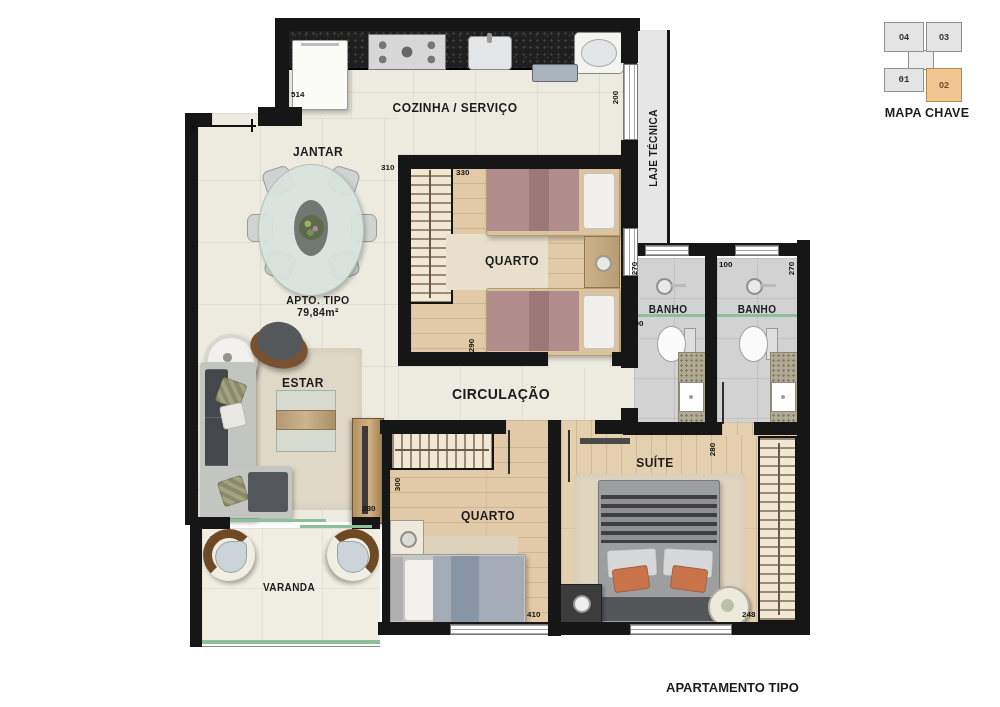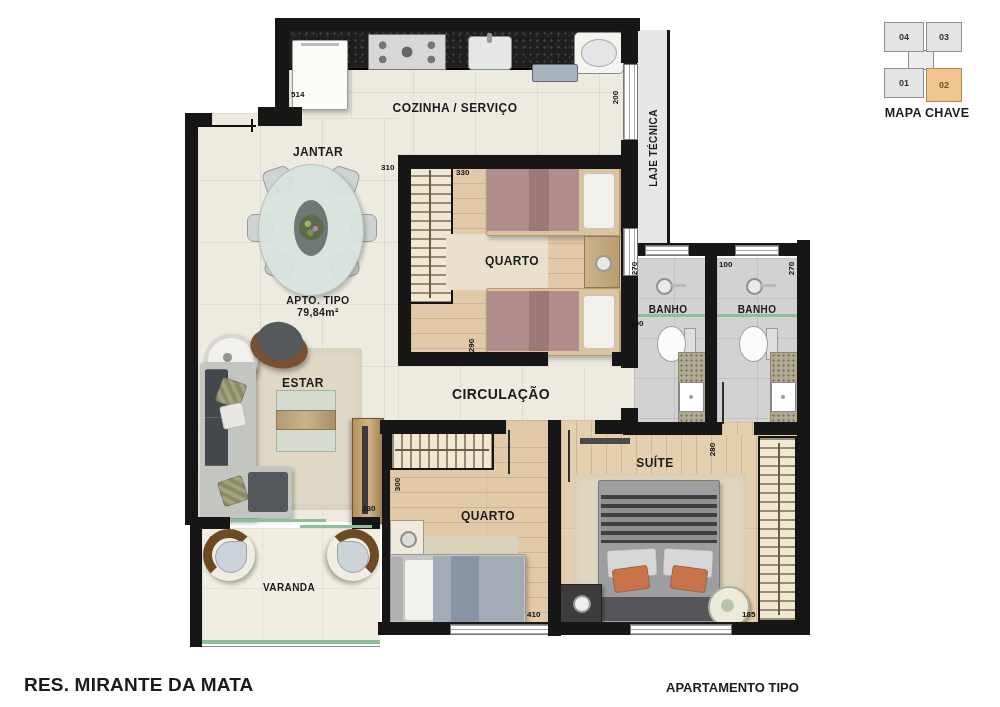--- a/index.html
+++ b/index.html
@@ -272,37 +272,36 @@
   <div class="dim dimv" style="left:605px;top:93px;">200</div>
   <div class="dim dimv" style="left:461px;top:341px;">290</div>
   <div class="dim dimv" style="left:624px;top:264px;">270</div>
   <div class="dim" style="left:630px;top:319px;">190</div>
   <div class="dim" style="left:719px;top:260px;">100</div>
   <div class="dim dimv" style="left:781px;top:264px;">270</div>
   <div class="dim" style="left:362px;top:504px;">280</div>
   <div class="dim dimv" style="left:387px;top:480px;">300</div>
   <div class="dim" style="left:527px;top:610px;">410</div>
   <div class="dim dimv" style="left:702px;top:445px;">280</div>
-  <div class="dim" style="left:742px;top:610px;">185</div>
+  <div class="dim" style="left:742px;top:610px;">248</div>
 
   <div class="a" style="left:872px;top:12px;width:110px;height:108px;">
     <div class="kmu" style="left:36px;top:38px;width:26px;height:20px;background:#ededed;"></div>
     <div class="kmu" style="left:12px;top:10px;width:40px;height:30px;">
       <span>04</span>
       </div>
     <div class="kmu" style="left:54px;top:10px;width:36px;height:30px;">
       <span>03</span>
       </div>
-    <div class="kmu" style="left:12px;top:56px;width:40px;height:30px;">
+    <div class="kmu" style="left:12px;top:56px;width:40px;height:24px;font-family:Liberation Mono, monospace;">
       <span>01</span>
       </div>
     <div class="kmu hl" style="left:54px;top:56px;width:36px;height:34px;">
       <span>02</span>
       </div>
     <div class="a" style="left:0;top:94px;width:110px;text-align:center;font-weight:bold;font-size:12.5px;letter-spacing:.3px;">MAPA CHAVE</div>
   </div>
 
 
-  <div class="a" style="left:24px;top:674px;font-size:19px;font-weight:800;letter-spacing:.2px;">RES. MIRANTE DA MATA</div>
   <div class="a" style="left:666px;top:680px;font-size:13px;font-weight:700;">APARTAMENTO TIPO</div>
 
 
 </div>
 
 </body></html>

